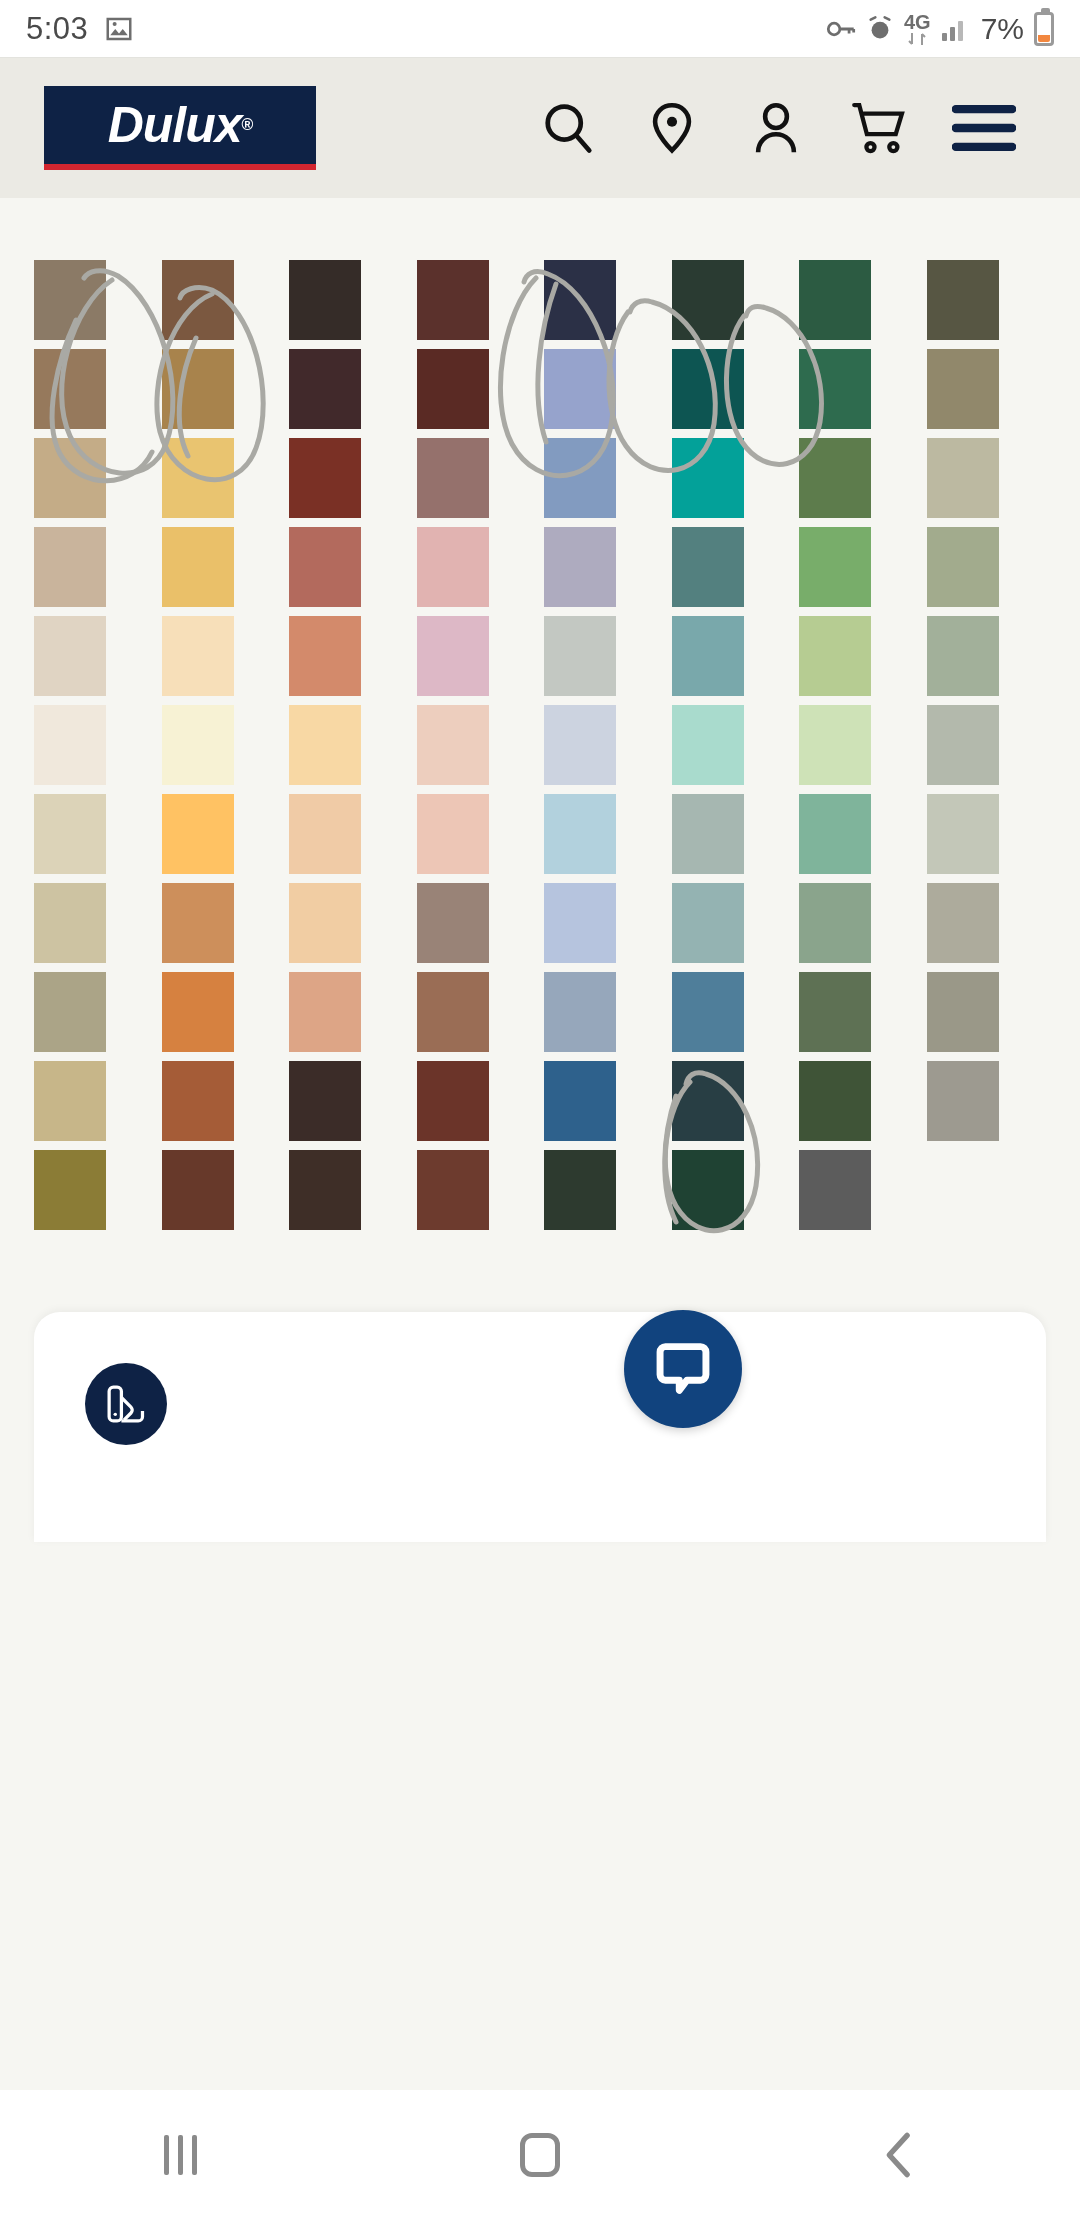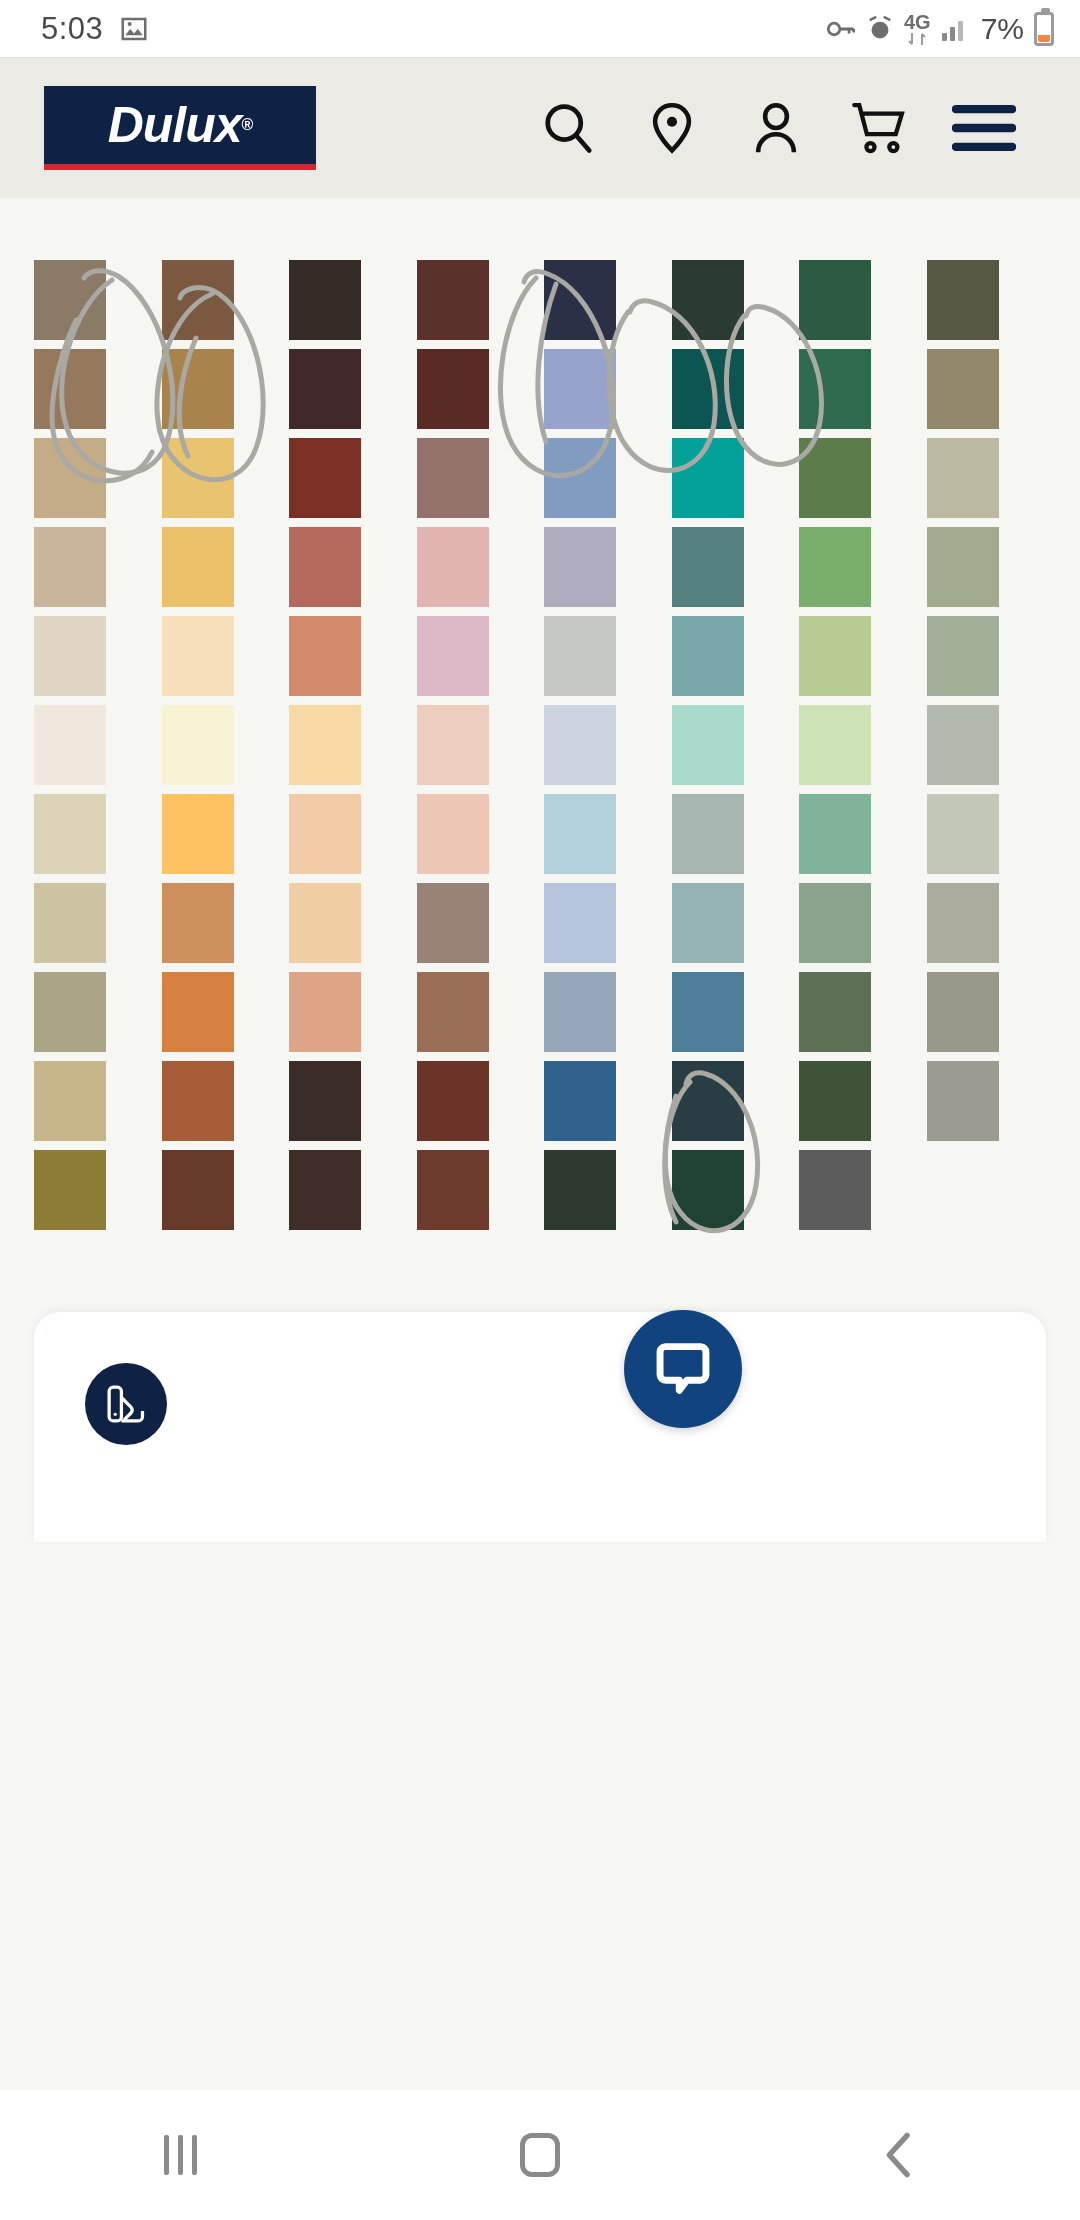--- a/index.html
+++ b/index.html
@@ -10,21 +10,21 @@
     overflow:hidden;
   }
   #root { position:relative; width:1080px; height:2220px; }
 
   
   .statusbar{
     position:absolute; top:0; left:0; width:1080px; height:58px;
     background:#ffffff; display:flex; align-items:center;
     padding:0 26px; border-bottom:1px solid #e3e3de;
   }
-  .sb-left{display:flex; align-items:center; gap:16px;margin-left:15px;}
+  .sb-left{display:flex; align-items:center; gap:16px;}
   .sb-time{font-size:31px; color:#4a4a4a; letter-spacing:.5px;}
   .sb-right{margin-left:auto; display:flex; align-items:center; gap:10px;}
   .sb-icon{display:flex; align-items:center; color:#6e6e6e;}
   .sb-pct{font-size:30px; color:#4a4a4a; margin-left:2px;}
   .batt{
     width:20px; height:34px; border:3px solid #9a9a9a; border-radius:4px;
     position:relative; background:#ffffff;
   }
   .batt::before{
     content:""; position:absolute; top:-7px; left:4px; width:9px; height:5px;

